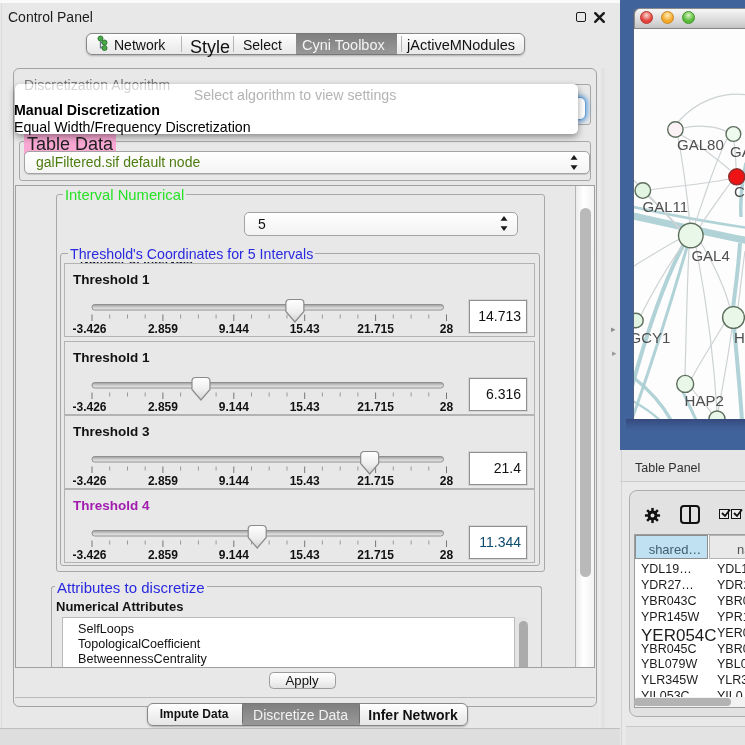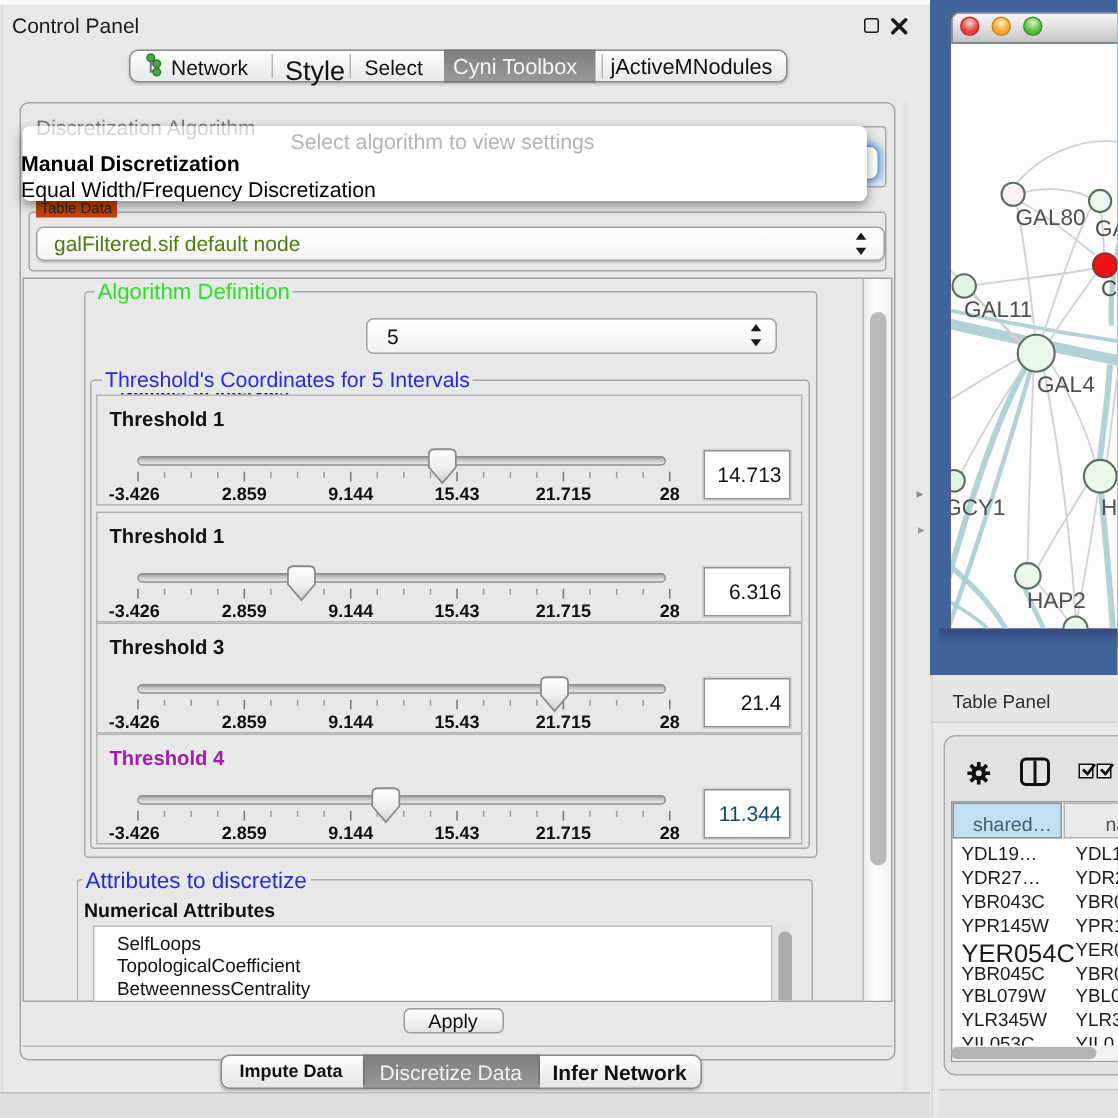--- a/index.html
+++ b/index.html
@@ -149,32 +149,32 @@
 <div class="abs" style="left:407px;top:37px;font-size:14.5px;color:#111;">jActiveMNodules</div>
 <svg class="abs" style="left:96px;top:35px;" width="12" height="17" viewBox="0 0 12 17">
 <path d="M 4.5 3.5 V 13.5 M 4.5 7.5 H 8 M 4.5 12.5 H 8" stroke="#6a7a8a" stroke-width="1.3" fill="none"></path>
 <circle cx="4.5" cy="3.5" r="2.5" fill="#4aa84a" stroke="#2d7a2d"></circle>
 <circle cx="8.5" cy="7.5" r="2.5" fill="#4aa84a" stroke="#2d7a2d"></circle>
 <circle cx="8.5" cy="13" r="2.5" fill="#4aa84a" stroke="#2d7a2d"></circle>
 </svg>
 <div class="abs" style="left:19px;top:84px;width:572px;height:41px;border:1px solid #a8a8a8;border-radius:3px;"></div>
 <div class="abs" style="left:498px;top:97px;width:88px;height:23px;border-radius:6px;background:#fff;border:1.5px solid #6aa0d4;box-shadow:0 0 4px 2px rgba(90,155,220,0.8);"></div>
 <div class="abs" style="left:19px;top:141px;width:572px;height:40px;border:1px solid #a8a8a8;border-radius:3px;"></div>
-<div class="abs" style="left:24px;top:133.5px;font-size:10px;color:#222;background:#c2410c;padding:0 3px;">Table Data</div>
+<div class="abs" style="left:24px;top:133.5px;font-size:18px;color:#222;background:#f9a8d4;padding:0 3px;">Table Data</div>
 <div class="abs" style="left:24px;top:151px;width:566px;height:23px;background:linear-gradient(#ffffff,#f4f4f4);border:1px solid #a3a3a3;border-radius:5px;box-shadow:0 1px 1px rgba(0,0,0,0.15);"></div>
 <div class="abs" style="left:36px;top:154px;font-size:14px;color:#4d7c0f;">galFiltered.sif default node</div>
 <svg class="abs" style="left:568px;top:153px;" width="12" height="19" viewBox="0 0 12 19">
       <path d="M 6 2 L 9.5 6.8 H 2.5 Z" fill="#1a1a1a"></path>
       <path d="M 6 17 L 2.5 12.2 H 9.5 Z" fill="#1a1a1a"></path>
     </svg>
 <div class="abs" style="left:15px;top:185px;width:580px;height:483px;border:1px solid #a0a0a0;background:#e8e8e8;"></div>
 <div class="abs" style="left:575px;top:186px;width:19px;height:481px;background:linear-gradient(90deg,#ececec,#ffffff 40%,#f2f2f2);border-left:1px solid #b5b5b5;"></div>
 <div class="abs" style="left:579.5px;top:208px;width:11px;height:369px;background:#b9b9b9;border-radius:6px;"></div>
 <div class="abs" style="left:56px;top:194px;width:489px;height:378px;border:1px solid #a8a8a8;border-radius:3px;"></div>
-<div class="abs" style="left:63px;top:186.5px;font-size:14.8px;color:#27e227;background:#e8e8e8;padding:0 2px;">Algorithm Definition</div>
+<div class="abs" style="left:63px;top:186.5px;font-size:14.8px;color:#27e227;background:#e8e8e8;padding:0 2px;">Interval Numerical</div>
 <div class="abs" style="left:80px;top:217px;font-size:12px;font-weight:bold;color:#0f172a;margin-top:36px;">Number of Intervals</div>
 <div class="abs" style="left:244px;top:212px;width:274px;height:24px;background:linear-gradient(#ffffff,#f2f2f2);border:1px solid #a3a3a3;border-radius:5px;"></div>
 <div class="abs" style="left:258px;top:216px;font-size:14px;color:#111;">5</div>
 <svg class="abs" style="left:498px;top:214px;" width="12" height="19" viewBox="0 0 12 19">
       <path d="M 6 2 L 9.5 6.8 H 2.5 Z" fill="#1a1a1a"></path>
       <path d="M 6 17 L 2.5 12.2 H 9.5 Z" fill="#1a1a1a"></path>
     </svg>
 <div class="abs" style="left:60px;top:253px;width:480px;height:313px;border:1px solid #a8a8a8;border-radius:3px;"></div>
 <div class="abs" style="left:68px;top:246px;font-size:14.2px;color:#2929e0;background:#e8e8e8;padding:0 2px;">Threshold's Coordinates for 5 Intervals</div>
 <div class="abs" style="left:64px;top:263px;width:471px;height:74px;border:1px solid #b3b3b3;background:#e8e8e8;"></div>

